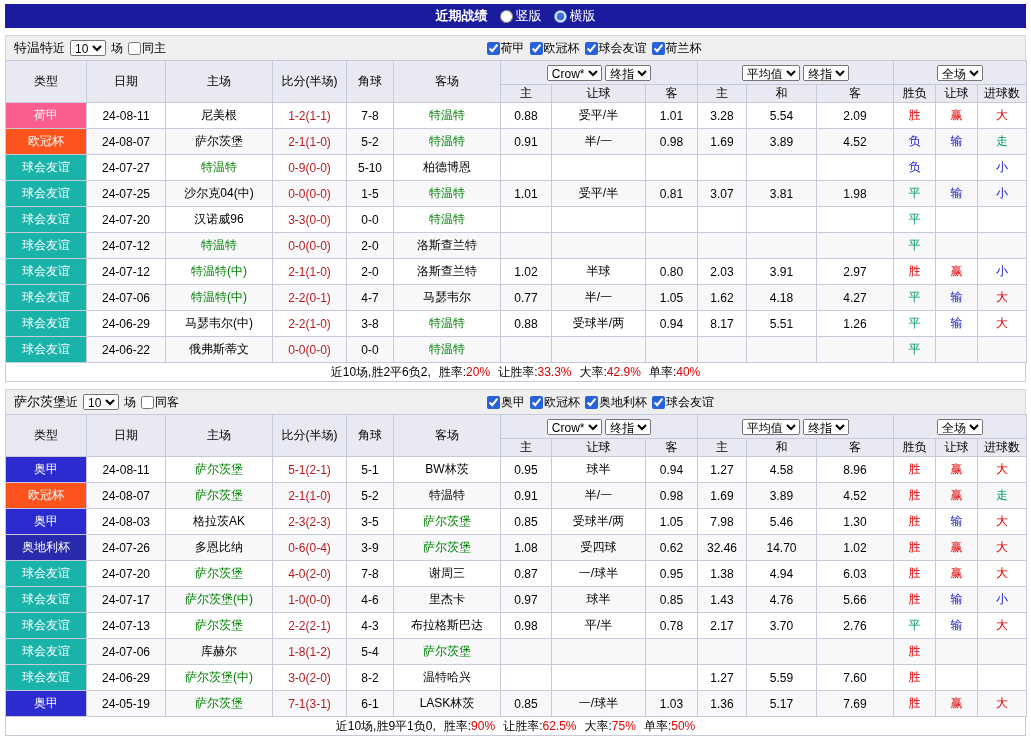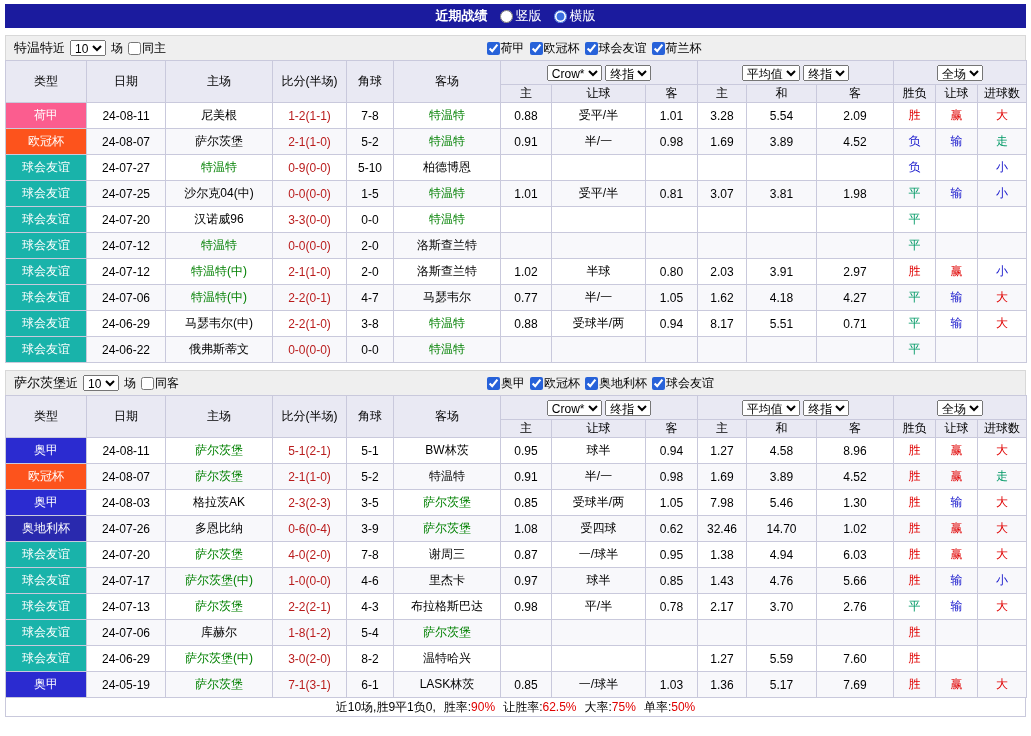--- a/index.html
+++ b/index.html
@@ -321,21 +321,21 @@
             <td>24-06-29</td>
             <td class="team">马瑟韦尔(中)</td>
             <td class="score">2-2(1-0)</td>
             <td>3-8</td>
             <td class="team focus">特温特</td>
             <td class="num">0.88</td>
             <td class="num">受球半/两</td>
             <td class="num">0.94</td>
             <td class="num">8.17</td>
             <td class="num">5.51</td>
-            <td class="num">0.71</td>
+            <td class="num">1.26</td>
             <td class="res" style="color: rgb(0, 153, 102);">平</td>
             <td class="res" style="color: rgb(21, 21, 204);">输</td>
             <td class="res" style="color: rgb(224, 0, 0);">大</td>
           </tr>
           <tr>
             <td class="league" style="background: rgb(25, 179, 170);">球会友谊</td>
             <td>24-06-22</td>
             <td class="team">俄弗斯蒂文</td>
             <td class="score">0-0(0-0)</td>
             <td>0-0</td>
@@ -345,20 +345,27 @@
             <td class="num"></td>
             <td class="num"></td>
             <td class="num"></td>
             <td class="num"></td>
             <td class="res" style="color: rgb(0, 153, 102);">平</td>
             <td class="res"></td>
             <td class="res"></td>
           </tr>
         </tbody>
     </table>
+    <div class="summary">
+        <span>近10场,胜2平6负2,</span>
+        <span><span>胜率:</span><span class="red">20%</span></span>
+        <span><span>让胜率:</span><span class="red">33.3%</span></span>
+        <span><span>大率:</span><span class="red">42.9%</span></span>
+        <span><span>单率:</span><span class="red">40%</span></span>
+      </div>
   </section>
 
   <section class="team-section">
     <div class="section-head">
       <span class="team-name">萨尔茨堡</span>
       <div class="filters">
         <span>近</span>
         <select class="sel">
           <option>10</option>
         </select>

